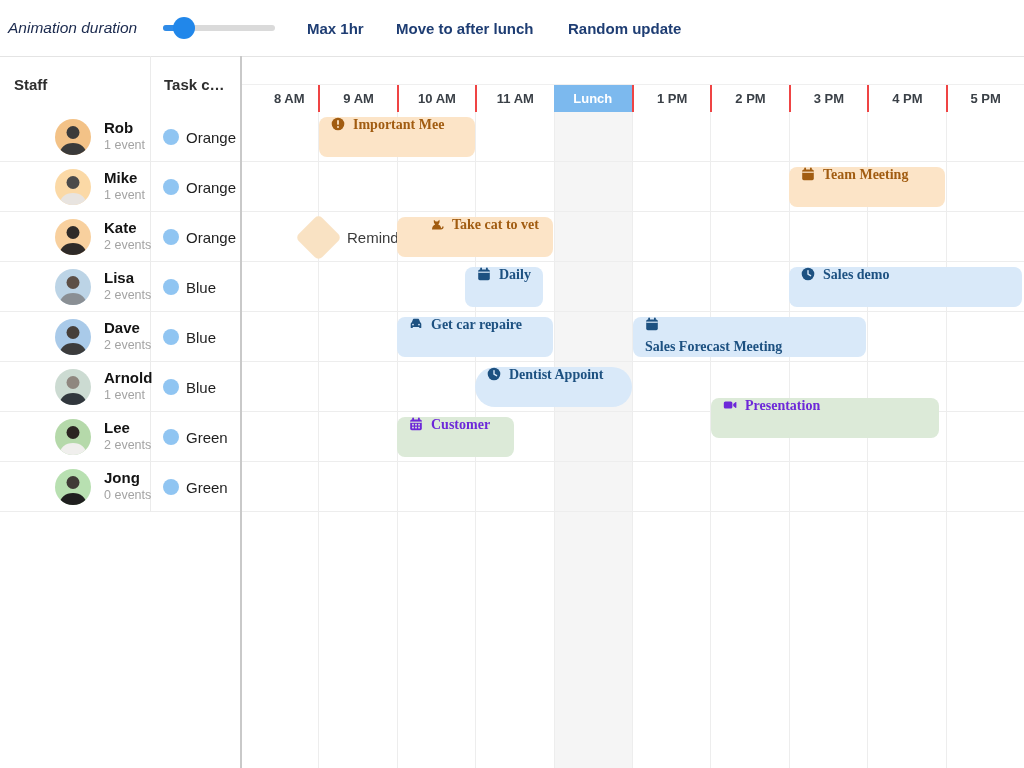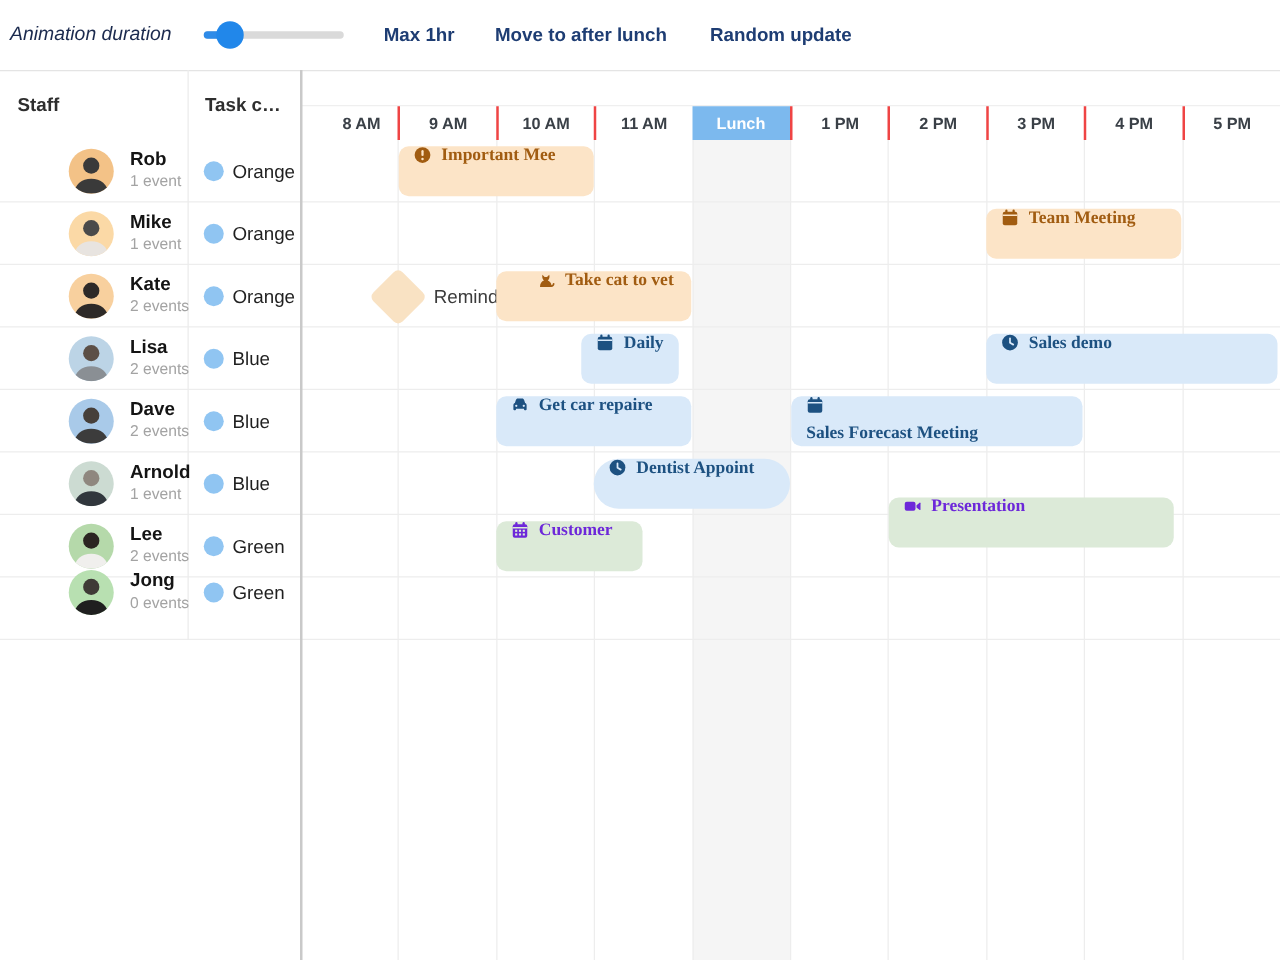--- a/index.html
+++ b/index.html
@@ -227,21 +227,21 @@
       <div class="nameblk">
           <div class="name">Lee</div>
           <div class="sub">2 events</div>
         </div>
     </div>
     <div class="task-cell">
       <div class="dot"></div>
       <div class="task-label">Green</div>
     </div>
   </div>
-  <div class="row" style="top:449px;">
+  <div class="row" style="top:462px;">
     <div class="staff-cell">
       <div class="avatar" style="background: rgb(184, 224, 177);"><svg width="36" height="36" viewBox="0 0 36 36">
             <circle cx="18" cy="13.5" r="6.5" fill="#3f3a36"></circle>
             <path d="M4.5 36c0-7.5 6-12 13.5-12s13.5 4.5 13.5 12z" fill="#1f1f1f"></path>
           </svg></div>
       <div class="nameblk">
           <div class="name">Jong</div>
           <div class="sub">0 events</div>
         </div>
     </div>

